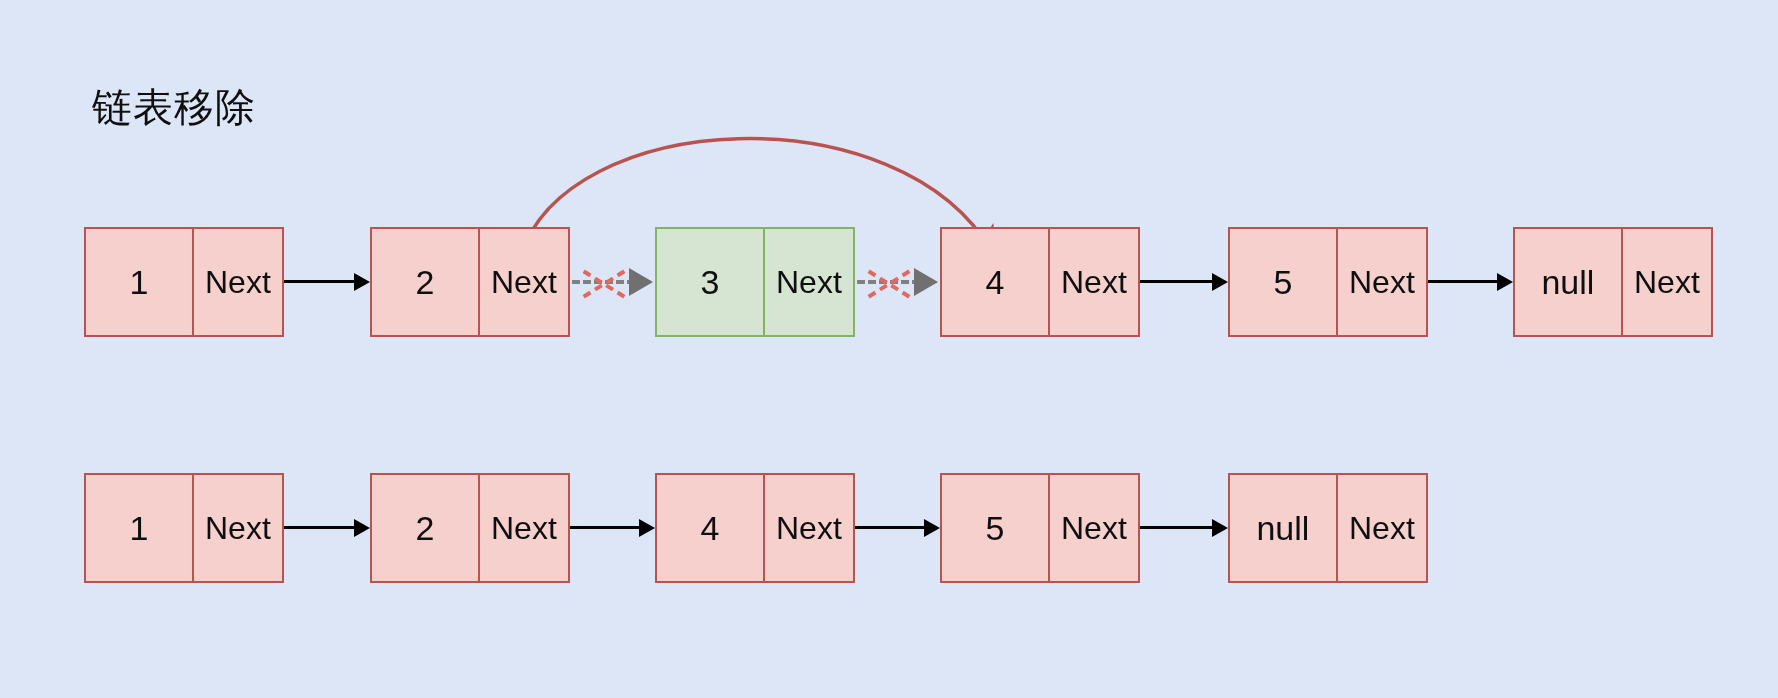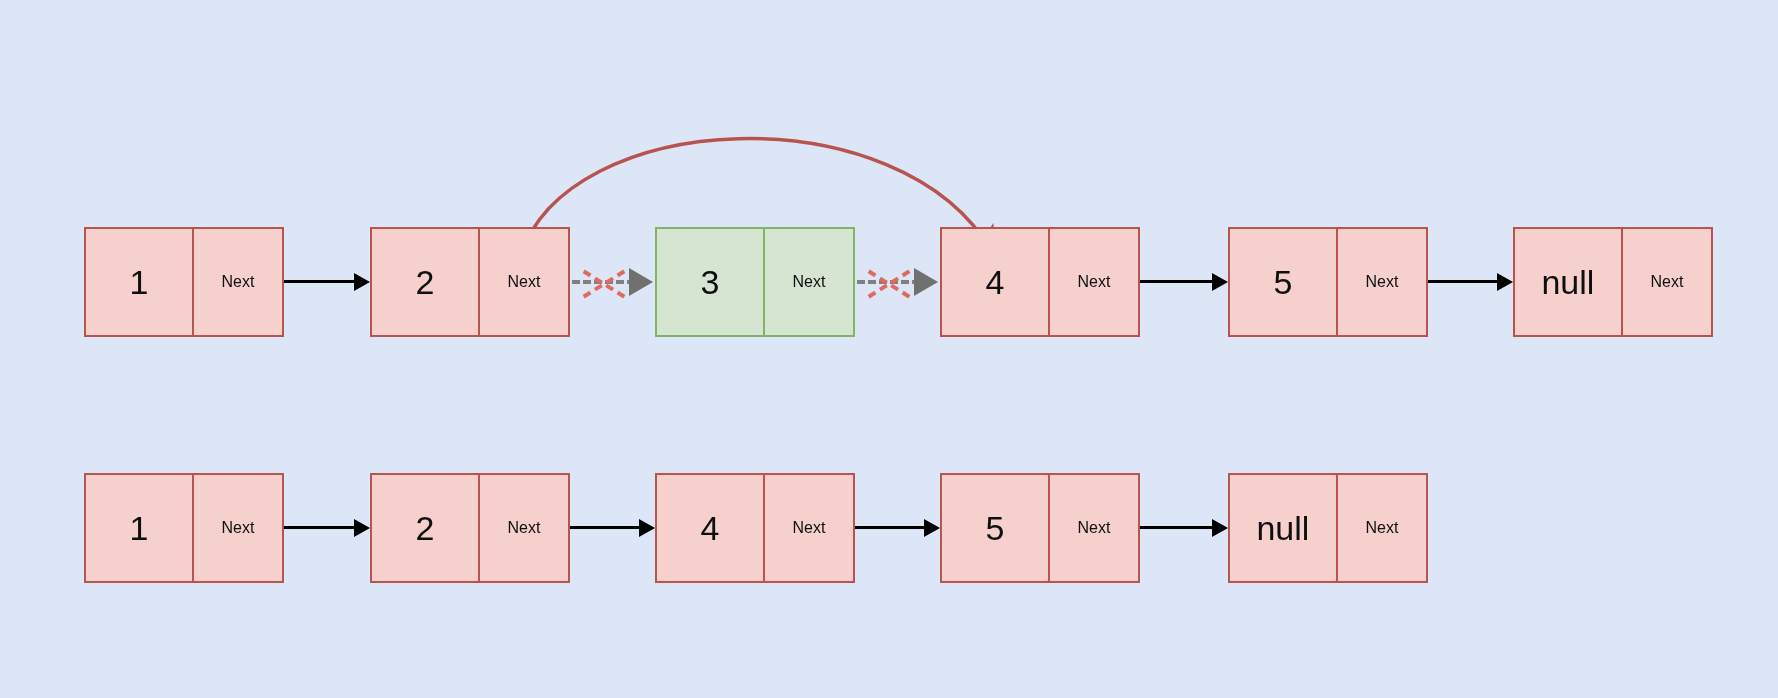--- a/index.html
+++ b/index.html
@@ -51,21 +51,21 @@
     color: #0f0f10;
   }
   .node .cell.val {
     font-size: 34px;
     border-right: 2px solid #b85450;
   }
   .node.green .cell.val {
     border-right-color: #82b366;
   }
   .node .cell.nextlbl {
-    font-size: 16px;
+    font-size: 32px;
   }
   
   .arrow {
     position: absolute;
     height: 18px;
   }
   .arrow .shaft {
     position: absolute;
     left: 0;
     top: 7px;
@@ -127,20 +127,21 @@
     width: 1778px;
     height: 698px;
     pointer-events: none;
   }
 </style>
 </head>
 <body>
 
 <div id="canvas">
 
+  <div id="title">链表移除</div>
 
   <svg id="arc-layer" viewBox="0 0 1778 698" width="1778" height="698" xmlns="http://www.w3.org/2000/svg">
     <defs>
       <marker id="arcHead" markerWidth="9" markerHeight="9" refX="7" refY="4.5" orient="auto" markerUnits="strokeWidth">
         <path d="M0,0 L9,4.5 L0,9 L2.2,4.5 z" fill="#b85450"></path>
       </marker>
     </defs>
     <path id="relink-arc-path" d="M 520 258 C 565 108, 900 92, 992 252" fill="none" stroke="#b85450" stroke-width="3.5" marker-end="url(#arcHead)"></path>
   </svg>
 

